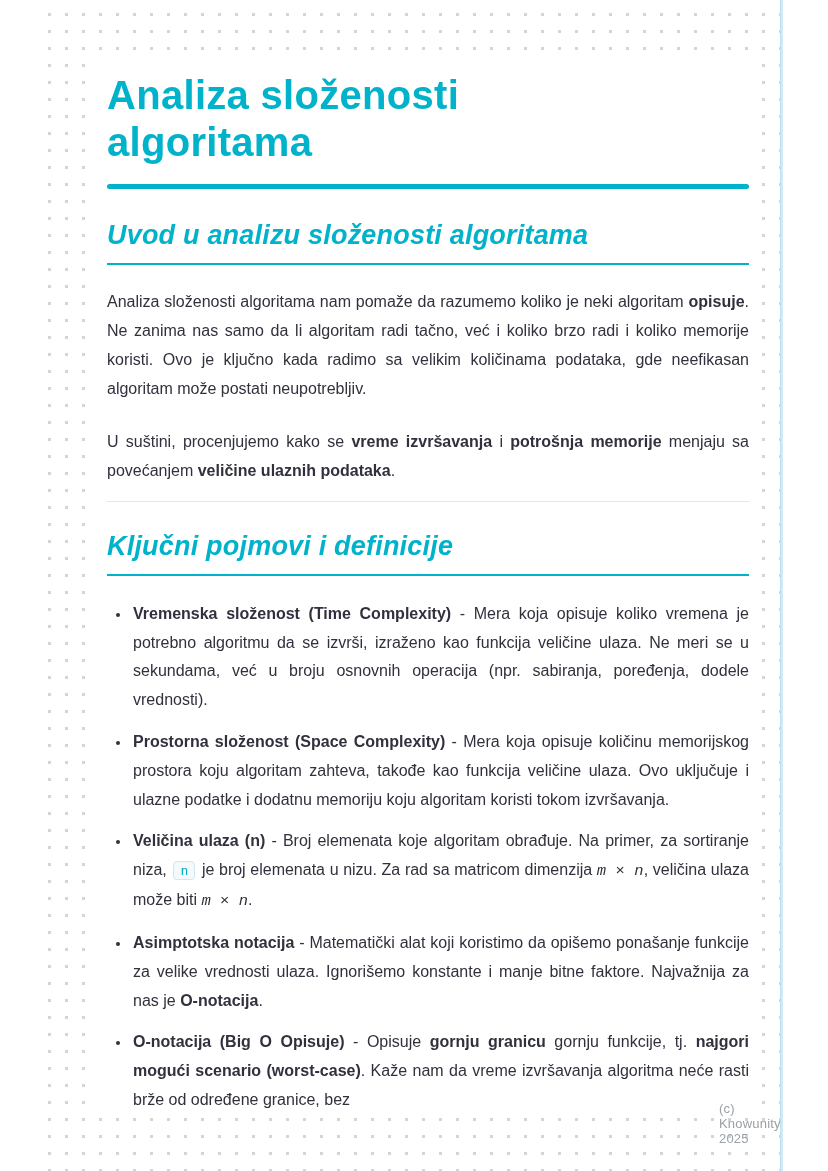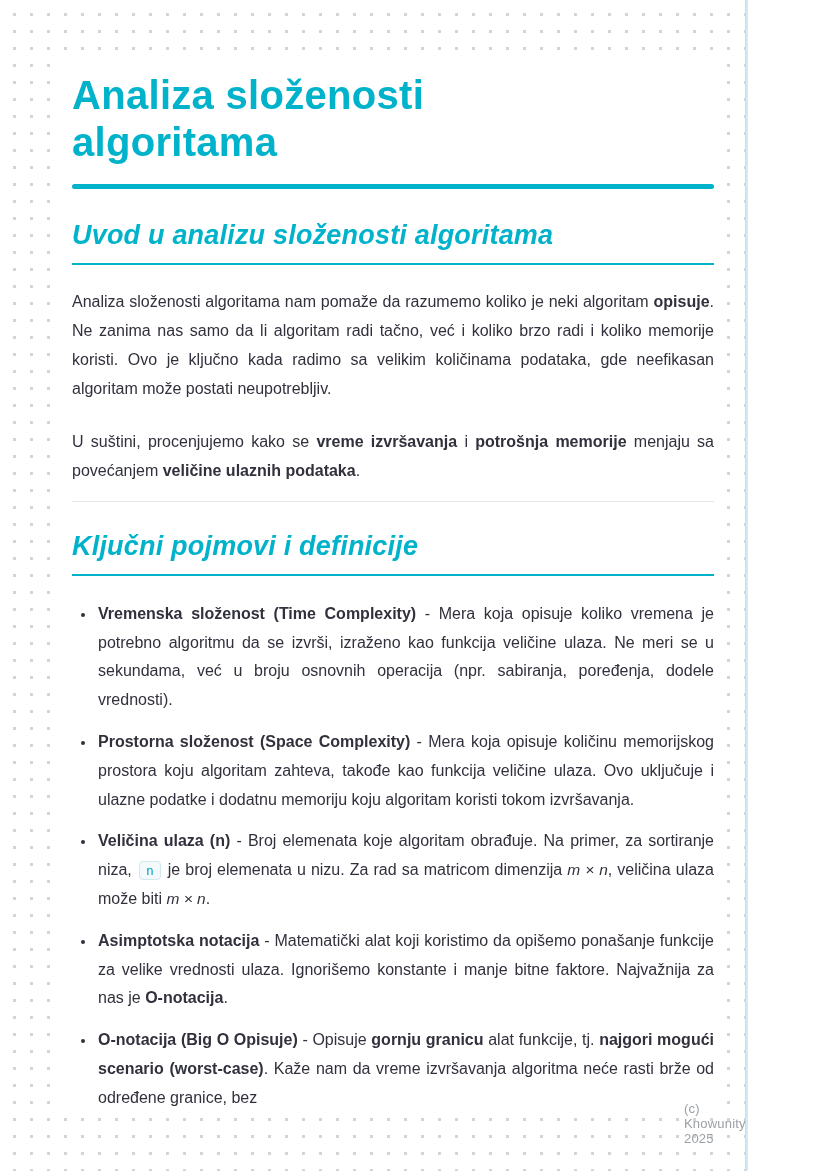--- a/index.html
+++ b/index.html
@@ -11,20 +11,21 @@
     overflow: hidden;
   }
   .page {
     position: absolute; inset: 0;
     width: 748px; height: 1171px;
     background-color: #ffffff;
     background-image: radial-gradient(circle, #d4d5d8 1.5px, transparent 1.7px);
     background-size: 17px 17px;
     background-position: 6px 6px;
     overflow: hidden;
+    margin-left: 35px;
   }
   .edge-stripe {
     position: absolute; left: 745px; top: 0;
     width: 12px; height: 100%;
     background: #d2eaf5;
     border-left: 1px solid #bfe1ef;
   }
   .card {
     position: absolute; left: 60px; top: 62px;
     width: 664px; height: 1050px;
@@ -72,21 +73,21 @@
     font-size: 13px;
     color: #00a9c6;
     background: #f4fafc;
     border: 1px solid #d2e8ef;
     border-radius: 4px;
     padding: 1px 6px;
     margin: 0 2px;
     white-space: nowrap;
   }
   .seg-m {
-    font-family: Liberation Sans, sans-serif;
+    font-family: Liberation Mono, monospace;
     font-style: italic;
     font-size: 15.5px;
     white-space: nowrap;
   }
   .divider {
     height: 1px; background: #e4e5e7;
     margin-top: 16px;
   }
   ul.terms {
     margin-top: 24px;
@@ -139,21 +140,21 @@
     <div class="divider"></div>
 
     <section>
       <h2 class="second">Ključni pojmovi i definicije</h2>
       <div class="h2-rule"></div>
       <ul class="terms">
         <li><span class="seg-b">Vremenska složenost (Time Complexity)</span><span> - Mera koja opisuje koliko vremena je potrebno algoritmu da se izvrši, izraženo kao funkcija veličine ulaza. Ne meri se u sekundama, već u broju osnovnih operacija (npr. sabiranja, poređenja, dodele vrednosti).</span></li>
         <li><span class="seg-b">Prostorna složenost (Space Complexity)</span><span> - Mera koja opisuje količinu memorijskog prostora koju algoritam zahteva, takođe kao funkcija veličine ulaza. Ovo uključuje i ulazne podatke i dodatnu memoriju koju algoritam koristi tokom izvršavanja.</span></li>
         <li><span class="seg-b">Veličina ulaza (n)</span><span> - Broj elemenata koje algoritam obrađuje. Na primer, za sortiranje niza, </span><span class="seg-code">n</span><span> je broj elemenata u nizu. Za rad sa matricom dimenzija </span><span class="seg-m">m × n</span><span>, veličina ulaza može biti </span><span class="seg-m">m × n</span><span>.</span></li>
         <li><span class="seg-b">Asimptotska notacija</span><span> - Matematički alat koji koristimo da opišemo ponašanje funkcije za velike vrednosti ulaza. Ignorišemo konstante i manje bitne faktore. Najvažnija za nas je </span><span class="seg-b">O-notacija</span><span>.</span></li>
-        <li><span class="seg-b">O-notacija (Big O Opisuje)</span><span> - Opisuje </span><span class="seg-b">gornju granicu</span><span> alat funkcije, tj. </span><span class="seg-b">najgori mogući scenario (worst-case)</span><span>. Kaže nam da vreme izvršavanja algoritma neće rasti brže od određene granice, bez</span></li>
+        <li><span class="seg-b">O-notacija (Big O Opisuje)</span><span> - Opisuje </span><span class="seg-b">gornju granicu</span><span> gornju funkcije, tj. </span><span class="seg-b">najgori mogući scenario (worst-case)</span><span>. Kaže nam da vreme izvršavanja algoritma neće rasti brže od određene granice, bez</span></li>
       </ul>
     </section>
 
   </div>
 
   <div class="footer">(c) Knowunity 2025</div>
 
 </div>
 
 </body></html>

